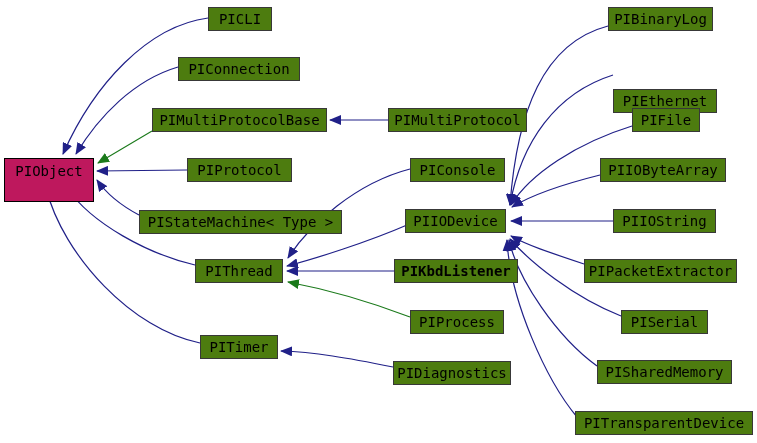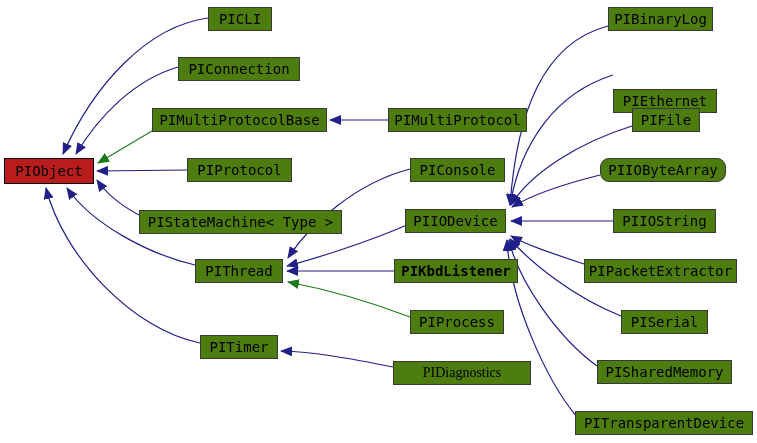--- a/index.html
+++ b/index.html
@@ -19,22 +19,22 @@
     background:#4d7c0f;
     color:#000000;
     font-size:14px;
     line-height:22px;
     text-align:center;
     white-space:nowrap;
     z-index:2;
   }
   .node.focus{
     border:1px solid #000000;
-    background:#b91c1c;
-    height:26px;
+    background:#be185d;
+    height:44px;
     line-height:24px;
   }
 </style>
 </head>
 <body>
 
 <div class="canvas">
 
   <svg class="edges" width="757" height="443" viewBox="0 0 757 443" fill="none">
     <defs>
@@ -81,25 +81,25 @@
   <div class="node" style="left:187px;top:158px;width:105px;">PIProtocol</div>
   <div class="node" style="left:139px;top:210px;width:203px;">PIStateMachine&lt; Type &gt;</div>
   <div class="node" style="left:195px;top:259px;width:88px;">PIThread</div>
   <div class="node" style="left:200px;top:335px;width:78px;">PITimer</div>
 
   <div class="node" style="left:388px;top:108px;width:139px;">PIMultiProtocol</div>
   <div class="node" style="left:410px;top:158px;width:95px;">PIConsole</div>
   <div class="node" style="left:405px;top:209px;width:101px;">PIIODevice</div>
   <div class="node" style="left:394px;top:259px;width:124px;font-weight:bold;">PIKbdListener</div>
   <div class="node" style="left:410px;top:310px;width:94px;">PIProcess</div>
-  <div class="node" style="left:393px;top:361px;width:138px;font-family:Liberation Serif, serif;">PIDiagnostics</div>
+  <div class="node" style="left:393px;top:361px;width:118px;">PIDiagnostics</div>
 
   <div class="node" style="left:608px;top:7px;width:105px;">PIBinaryLog</div>
   <div class="node" style="left:613px;top:57px;width:104px;margin-top:32px;">PIEthernet</div>
   <div class="node" style="left:632px;top:108px;width:68px;">PIFile</div>
-  <div class="node" style="left:600px;top:158px;width:126px;border-radius:9px;">PIIOByteArray</div>
+  <div class="node" style="left:600px;top:158px;width:126px;">PIIOByteArray</div>
   <div class="node" style="left:613px;top:209px;width:103px;">PIIOString</div>
   <div class="node" style="left:584px;top:259px;width:153px;">PIPacketExtractor</div>
   <div class="node" style="left:621px;top:310px;width:87px;">PISerial</div>
   <div class="node" style="left:597px;top:360px;width:135px;">PISharedMemory</div>
   <div class="node" style="left:575px;top:411px;width:178px;">PITransparentDevice</div>
 
 </div>
 
 </body></html>

